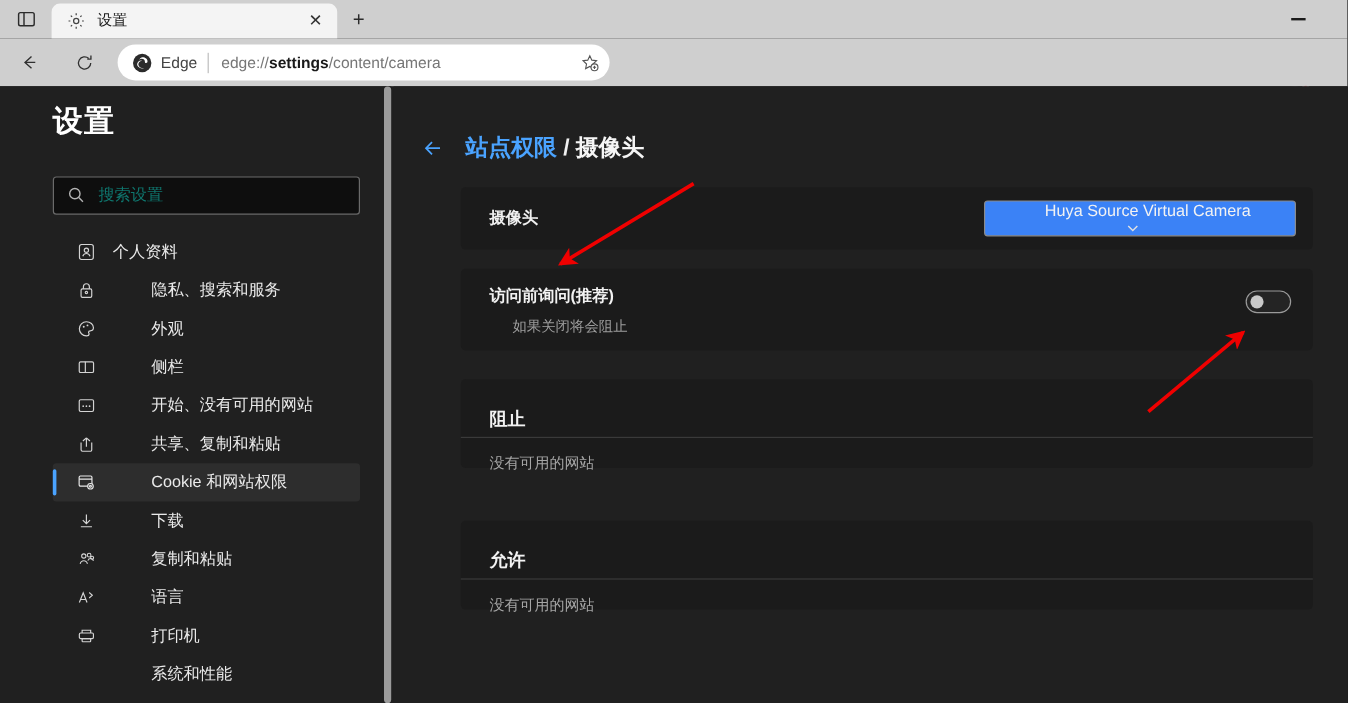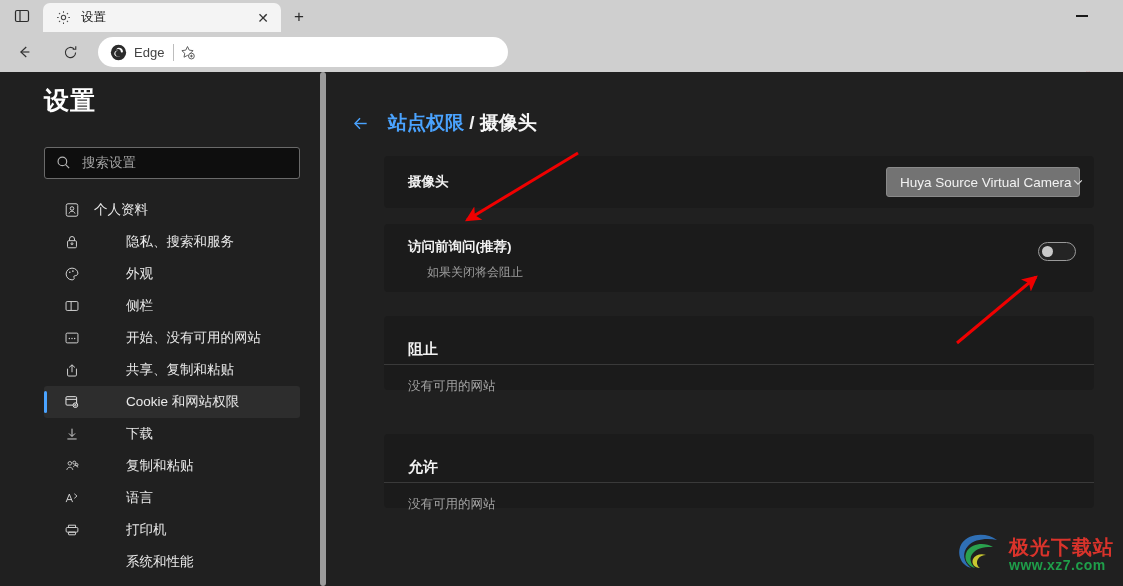--- a/index.html
+++ b/index.html
@@ -120,21 +120,21 @@
   .settings-title {
     position: absolute; left: 44px; top: 12px;
     font-size: 25px; font-weight: 700; color: #ffffff; letter-spacing: 1px;
   }
   .searchbox {
     position: absolute; left: 44px; top: 75px; width: 256px; height: 32px;
     background: #0e0e0e; border: 1px solid #6a6a6a; border-radius: 3px;
     display: flex; align-items: center;
   }
   .search-icon { margin-left: 11px; width: 16px; height: 16px; flex: none; }
-  .search-ph { margin-left: 10px; font-size: 13.5px; color: #a3a3a3; }
+  .search-ph { margin-left: 10px; font-size: 13.5px; color: #0f766e; }
   .navlist { position: absolute; left: 44px; top: 122px; width: 256px; }
   .navitem {
     position: relative; height: 32px; display: flex; align-items: center;
     border-radius: 3px; margin-bottom: 0px;
   }
   .navitem + .navitem { margin-top: 0; gap: 32px; }
   .navitem.active { background: #2d2d2d; }
   .navitem.active::before {
     content: ""; position: absolute; left: 0; top: 5px;
     width: 3px; height: 22px; background: #4aa3ff; border-radius: 2px;
@@ -181,23 +181,23 @@
   .card.block { top: 244px; height: 74px; }
   .card.allow { top: 362px; height: 74px; }
 
   .row-inline {
     position: absolute; left: 0; top: 0; width: 100%; height: 100%;
     display: flex; align-items: center;
   }
   .row-label { margin-left: 24px; font-size: 13.5px; color: #f0f0f0; font-weight: 700;}
   .dropdown {
     position: absolute; right: 14px; top: 11px;
-    width: 194px; height: 30px;
-    background: #737373; border: 1px solid #8a8a8a; border-radius: 3px;
-    display: flex; align-items: center;
+    width: 260px; height: 30px;
+    background: #3b82f6; border: 1px solid #8a8a8a; border-radius: 3px;
+    display: flex; align-items: center; flex-direction: column;
   }
   .dd-val { margin-left: 13px; font-size: 13.5px; color: #f2f2f2; flex: 1; white-space: nowrap;}
   .dd-chev { margin-right: 12px; width: 12px; height: 12px; color: #e0e0e0; display:flex; align-items:center; justify-content:center;}
 
   .ask-title {
     position: absolute; left: 24px; top: 14px;
     font-size: 13.5px; font-weight: 700; color: #f2f2f2;
   }
   .ask-sub {
     position: absolute; left: 24px; top: 40px;
@@ -293,20 +293,21 @@
     <div class="omnibox">
       <span class="omni-edgelogo">
         <svg width="17" height="17" viewBox="0 0 20 20">
           <circle cx="10" cy="10" r="9" fill="#2b2b2b"></circle>
           <path d="M5 12c1.2 2.6 4 3.8 6.8 3.1-2.6.2-4.8-1-5.4-3-.6-2.2 1-4.1 3.3-4.4-2.6-.4-4.9 1.5-4.7 4.3z" fill="#fff"></path>
           <path d="M10.2 4.3c3 0 5 1.9 5 4.1 0 1-.5 1.7-1.3 1.7-.7 0-1.2-.4-1.2-1.2 0-1.8-1.4-3-3.1-3-1 0-1.9.3-2.5.8.8-1.5 1.9-2.4 3.1-2.4z" fill="#fff"></path>
         </svg>
       </span>
       <span class="omni-edgetext">Edge</span>
       <span class="omni-sep"></span>
+      <span class="omni-url"><span>edge://</span><b>settings</b><span>/content/camera</span></span>
       <span class="omni-fav">
         <svg width="17" height="17" viewBox="0 0 20 20" fill="none" stroke="#555" stroke-width="1.1">
           <path d="M10 3l2 4.2 4.6.6-3.4 3.2.9 4.5L10 13.4 5.9 15.5l.9-4.5L3.4 7.8 8 7.2z"></path>
           <circle cx="14.6" cy="14.2" r="3.4" fill="#fff" stroke="#555"></circle>
           <path d="M14.6 12.6v3.2M13 14.2h3.2" stroke-width="1.1"></path>
         </svg>
       </span>
     </div>
 
     <div class="ext-row">
@@ -603,31 +604,20 @@
       </div>
 
       <div class="card allow">
         <div class="sec-head">允许</div>
         <div class="sec-divider"></div>
         <div class="sec-empty">没有可用的网站</div>
       </div>
 
     </div>
 
-    <div class="watermark">
-      <svg width="54" height="48" viewBox="0 0 54 48">
-        <path d="M44 9C34 1 16 2 9 12c-6 9-2 22 9 25-8-6-9-16-3-22 6-7 19-8 29-6z" fill="#2f6fb5"></path>
-        <path d="M40 16c-8-5-21-4-26 4-4 7 0 15 8 17-5-4-6-11-2-15 5-6 14-6 20-6z" fill="#2aa14e"></path>
-        <path d="M33 24c-5-2-11 0-13 4-2 5 2 9 7 9-3-2-4-6-2-9 2-3 5-4 8-4z" fill="#c9c830"></path>
-      </svg>
-      <div class="wm-text">
-        <span class="wm-line1">极光下载站</span>
-        <span class="wm-line2">www.xz7.com</span>
-      </div>
-    </div>
 
   </div>
 
   <svg class="arrows">
     <defs>
       <marker id="ah" viewBox="0 0 10 10" refX="8.5" refY="5" markerWidth="5.2" markerHeight="5.2" orient="auto-start-reverse">
         <path d="M0 0 L10 5 L0 10 L2.6 5 Z" fill="#f00000"></path>
       </marker>
     </defs>
     <line x1="578" y1="153" x2="467" y2="220" stroke="#f00000" stroke-width="3" marker-end="url(#ah)"></line>

